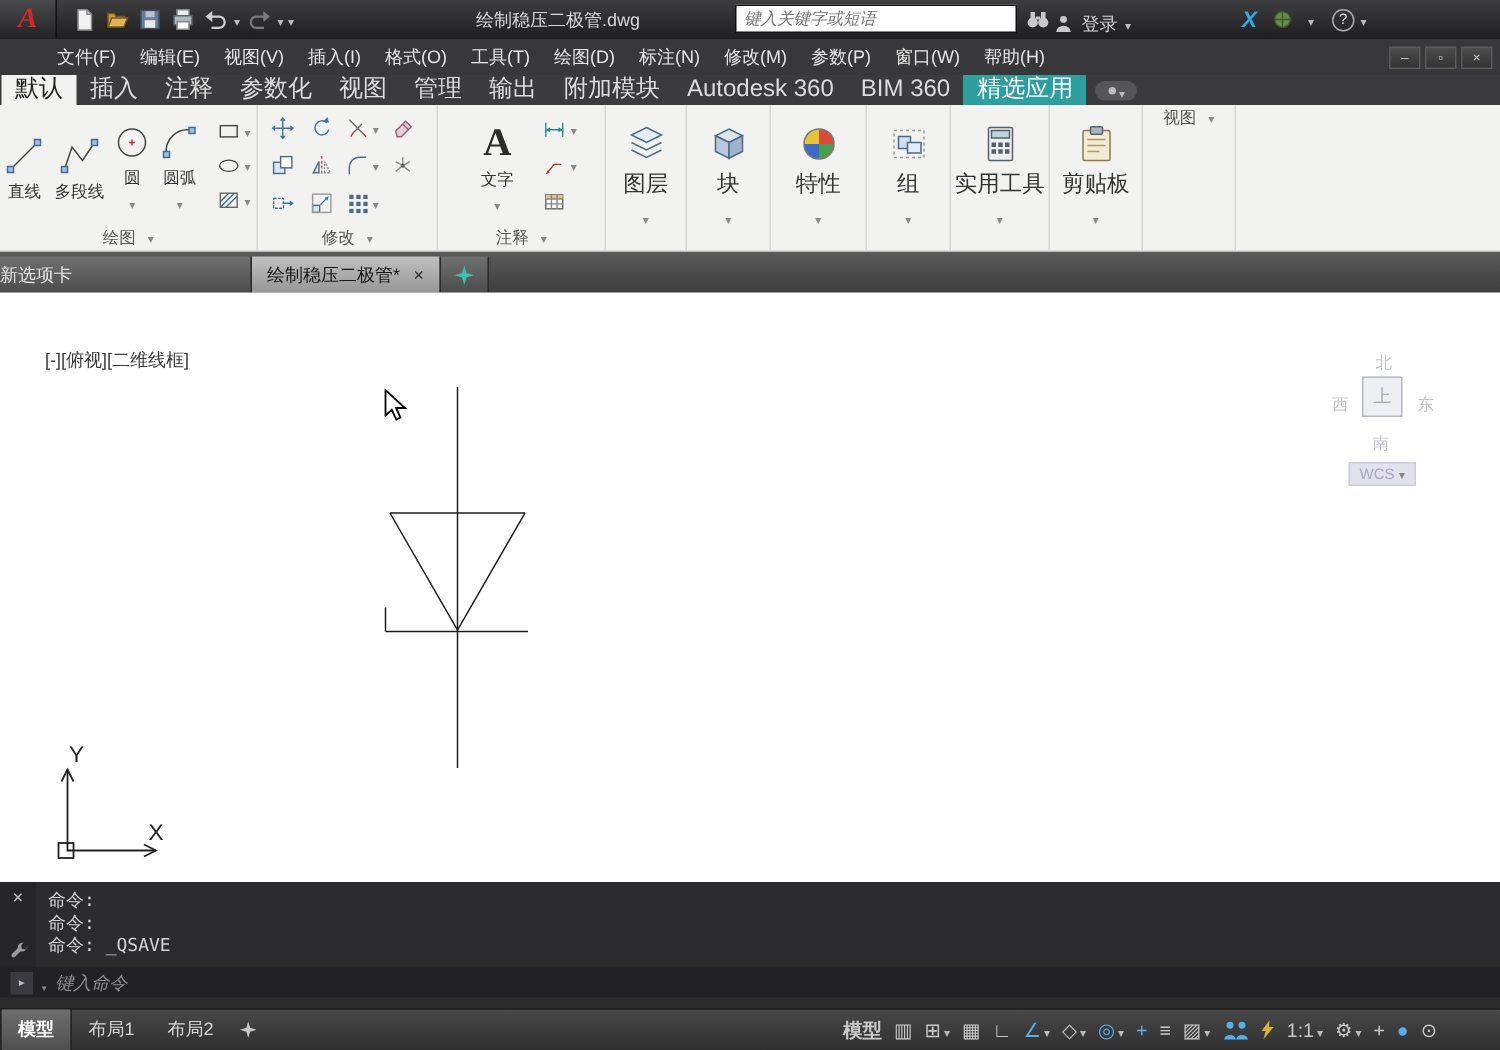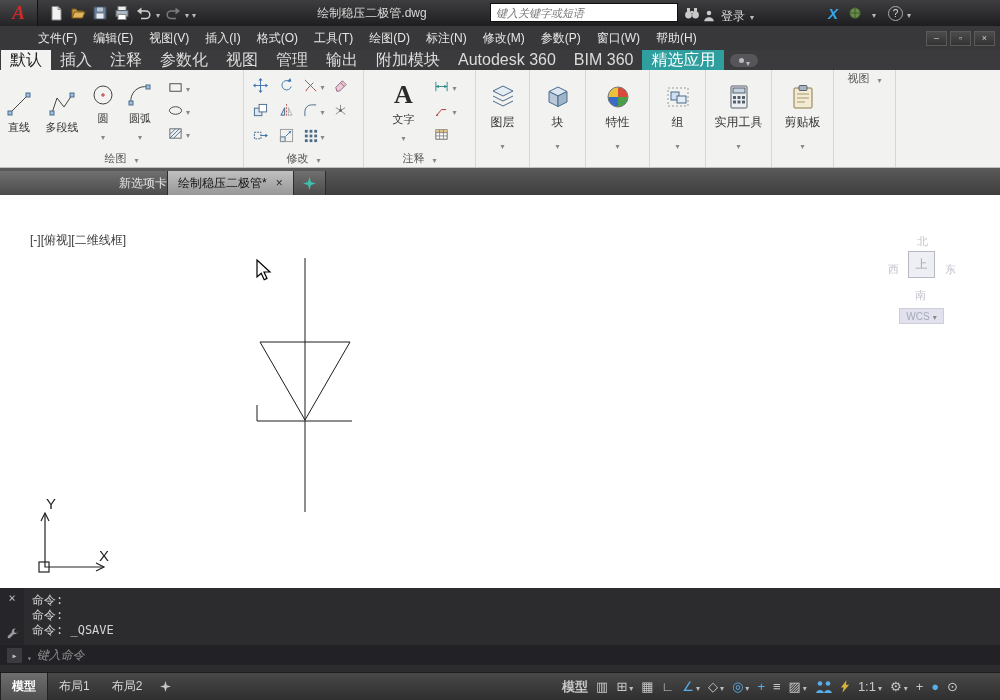--- a/index.html
+++ b/index.html
@@ -61,29 +61,29 @@
   .big-btn { display:flex; flex-direction:column; align-items:center; padding-top:5px; }
   .big-btn .lbl { font-size:11px; color:#333; margin-top:3px; white-space:nowrap; }
   .draw-small { display:flex; flex-direction:column; gap:3px; margin:0 4px 0 8px; }
   .small-row { display:flex; align-items:center; gap:3px; height:20px; }
   .mod-grid { display:grid; grid-template-columns:26px 26px 30px 22px; grid-auto-rows:25px;
               align-items:center; justify-items:center; padding:0 3px; }
   .cell { display:flex; align-items:center; gap:2px; }
   .ann-col { display:flex; flex-direction:column; gap:4px; margin-left:10px; }
   .collapsed-body { flex:1; display:flex; flex-direction:column; align-items:center;
                     justify-content:center; gap:4px; }
-  .collapsed-body .lbl { font-size:12px; color:#333; white-space:nowrap; }
+  .collapsed-body .lbl { font-size:15px; color:#333; white-space:nowrap; }
   .a-icon::after { content:"A"; font-family:"Liberation Serif",serif; font-size:26px;
                    font-weight:bold; color:#2b2b2b; line-height:28px; }
   .ribbon-fill { flex:1; }
 
   
   .filetabs { flex:0 0 27px; background:linear-gradient(#5a5a5a,#3e3e3e); display:flex;
               align-items:flex-end; font-size:12px; }
-  .ftab { height:24px; display:flex; align-items:center; justify-content:flex-end;
+  .ftab { height:24px; display:flex; align-items:center; justify-content:flex-start;
           border-right:1px solid #2c2c2c; }
   .ftab.inactive { width:168px; background:linear-gradient(#707070,#4c4c4c); color:#e4e4e4; }
   .ftab.active { padding:0 10px; background:linear-gradient(#c0c0c0,#979797); color:#161616; }
   .ftab .x-icon { margin-left:9px; font-size:12px; color:#2e2e2e; }
   .ftab-new { width:32px; height:24px; display:flex; align-items:center; justify-content:center;
               background:linear-gradient(#707070,#4c4c4c); border-right:1px solid #2c2c2c; }
 
   
   .viewport { flex:0 0 393px; background:#ffffff; position:relative; overflow:hidden; }
   .corner-label { position:absolute; left:30px; top:37px; font-size:12px; color:#3a3a3a; }
@@ -248,21 +248,21 @@
     <span class="rtab">BIM 360</span>
     <span class="rtab highlight">精选应用</span>
     <span class="rtab-overflow">
         <i></i>
         <span class="chev-lt"></span>
       </span>
   </div>
 
   <div class="ribbon">
 
-    <div class="panel" style="width:244px">
+    <div class="panel" style="width:172px">
       <div class="panel-body">
         <div class="big-btn" style="width:38px">
           <span>
               <svg width="26" height="26" viewBox="0 0 26 26">
                 <path d="M4 22L22 4" stroke="#444" fill="none"></path>
                 <rect x="2" y="20" width="4" height="4" fill="#9fc1e8" stroke="#4a6a8a"></rect>
                 <rect x="20" y="2" width="4" height="4" fill="#9fc1e8" stroke="#4a6a8a"></rect>
               </svg>
             </span>
           <span class="lbl">直线</span>

